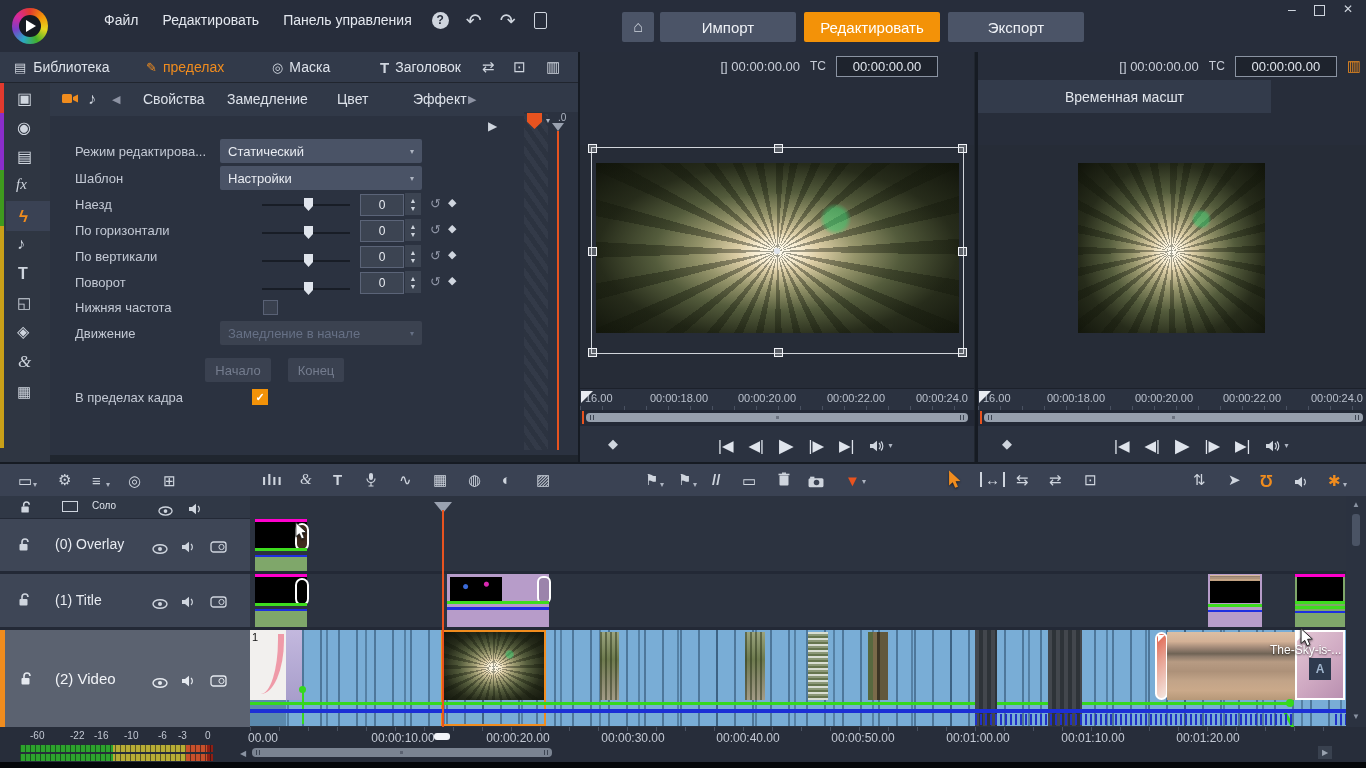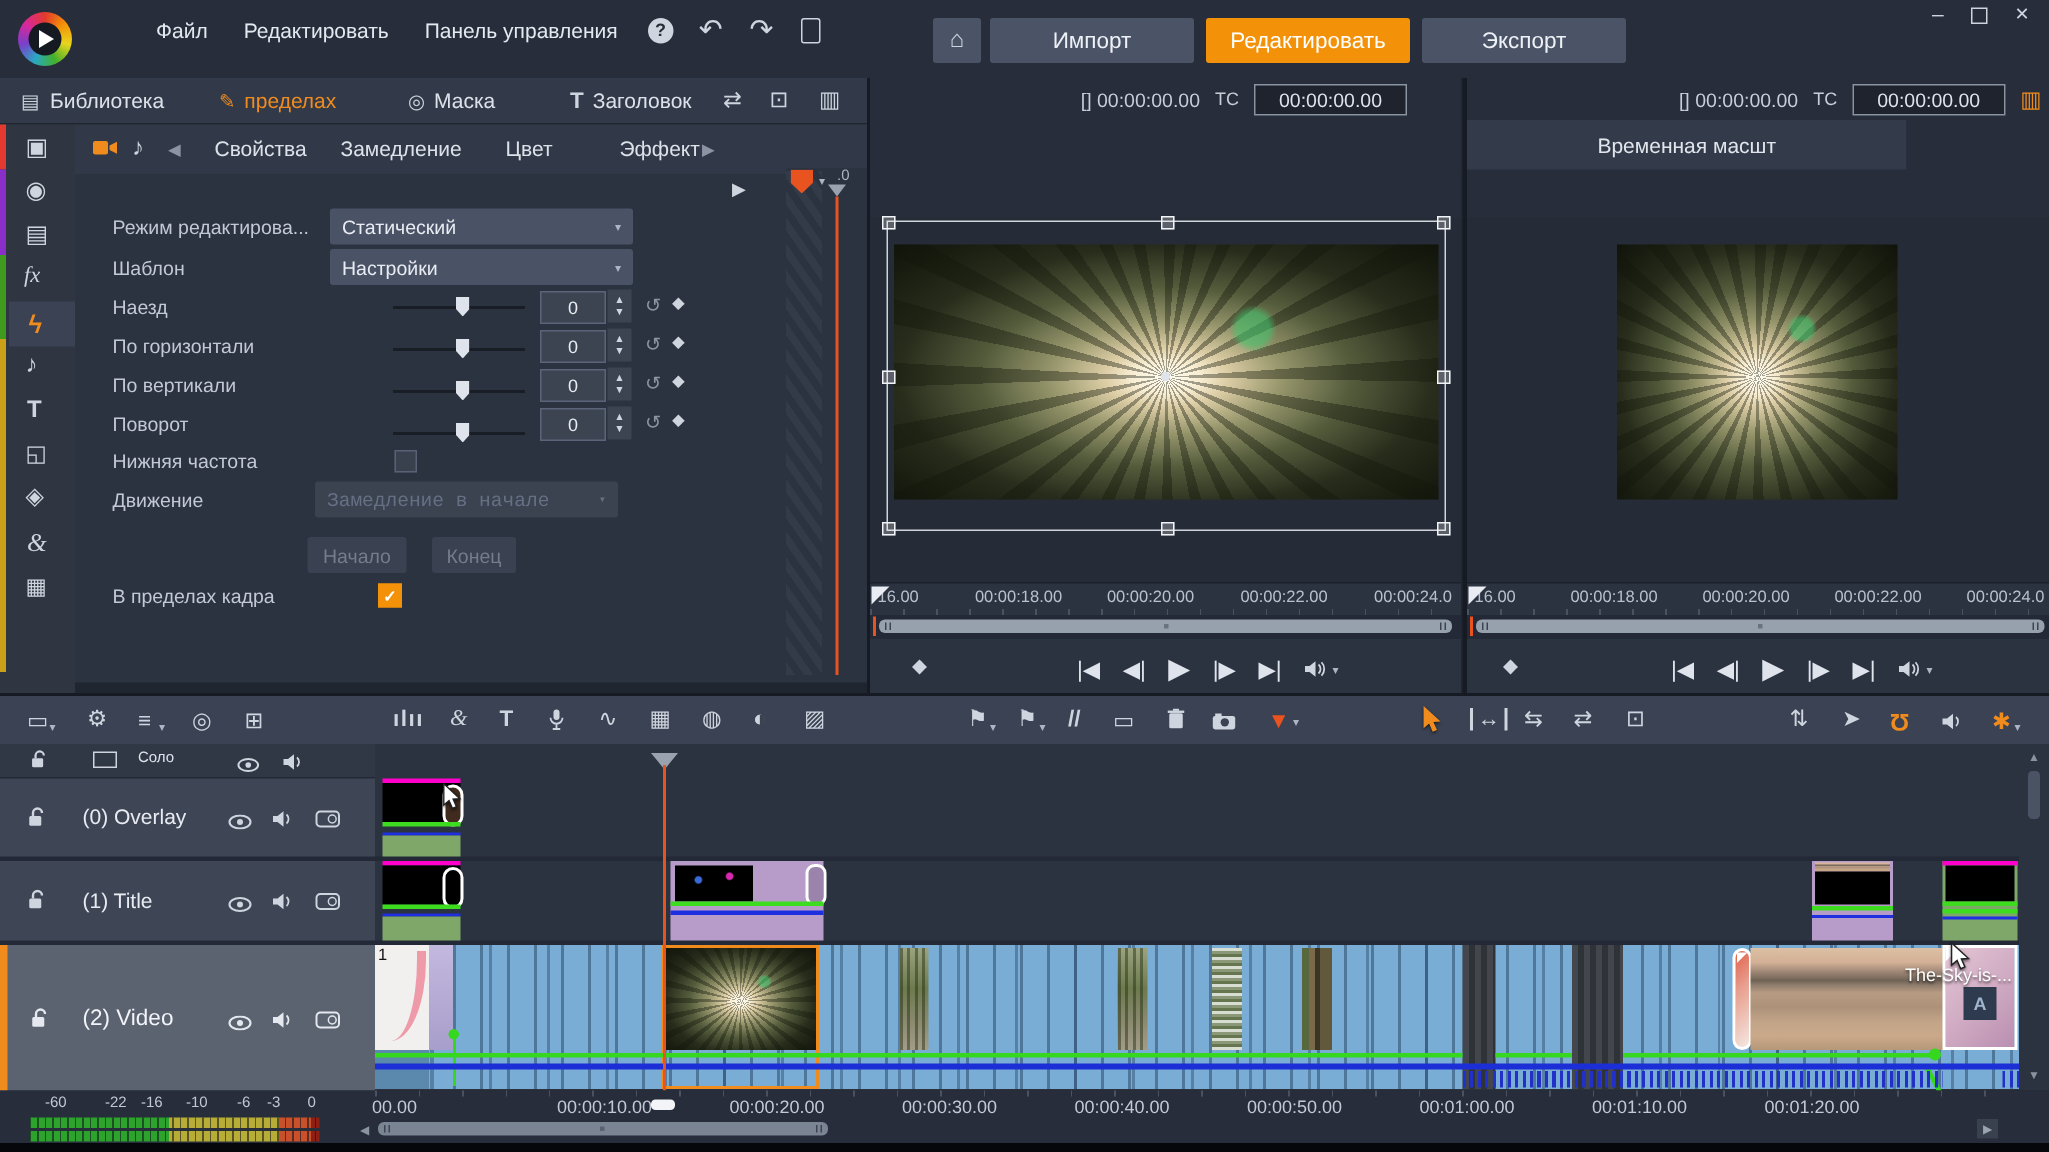--- a/index.html
+++ b/index.html
@@ -228,21 +228,21 @@
         <span>▲</span>
         <span>▼</span>
       </div>
     <span class="ab dim" style="left:380px;top:158px;font-size:13px;">↺</span>
     <span class="ab ic" style="left:398px;top:159px;font-size:11px;">◆</span>
 
     <span class="ab plabel" style="left:25px;top:184px;">Нижняя частота</span>
     <span class="ab checkbox" style="left:213px;top:184px;"></span>
 
     <span class="ab plabel dim" style="left:25px;top:210px;">Движение</span>
-    <div class="ab dd-box disabled" style="left:160px;top:205px;width:186px;font-family:Liberation Mono, monospace;">
+    <div class="ab dd-box disabled" style="left:170px;top:205px;width:186px;">
       <span>Замедление в начале</span>
       <span class="tiny-dd" style="color:#667085;">▾</span>
     </div>
 
     <div class="ab ghost-btn" style="left:155px;top:242px;width:66px;">
         <span>Начало</span>
       </div>
     <div class="ab ghost-btn" style="left:238px;top:242px;width:56px;">
         <span>Конец</span>
       </div>

